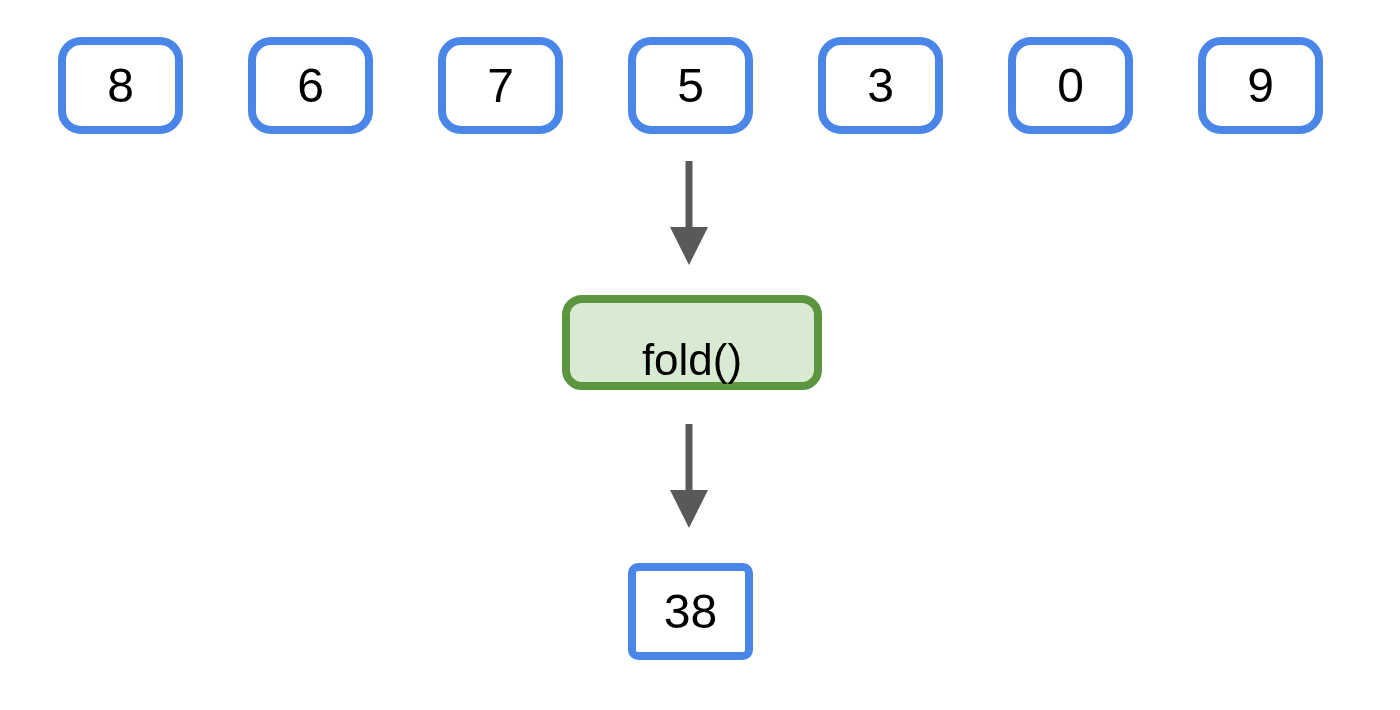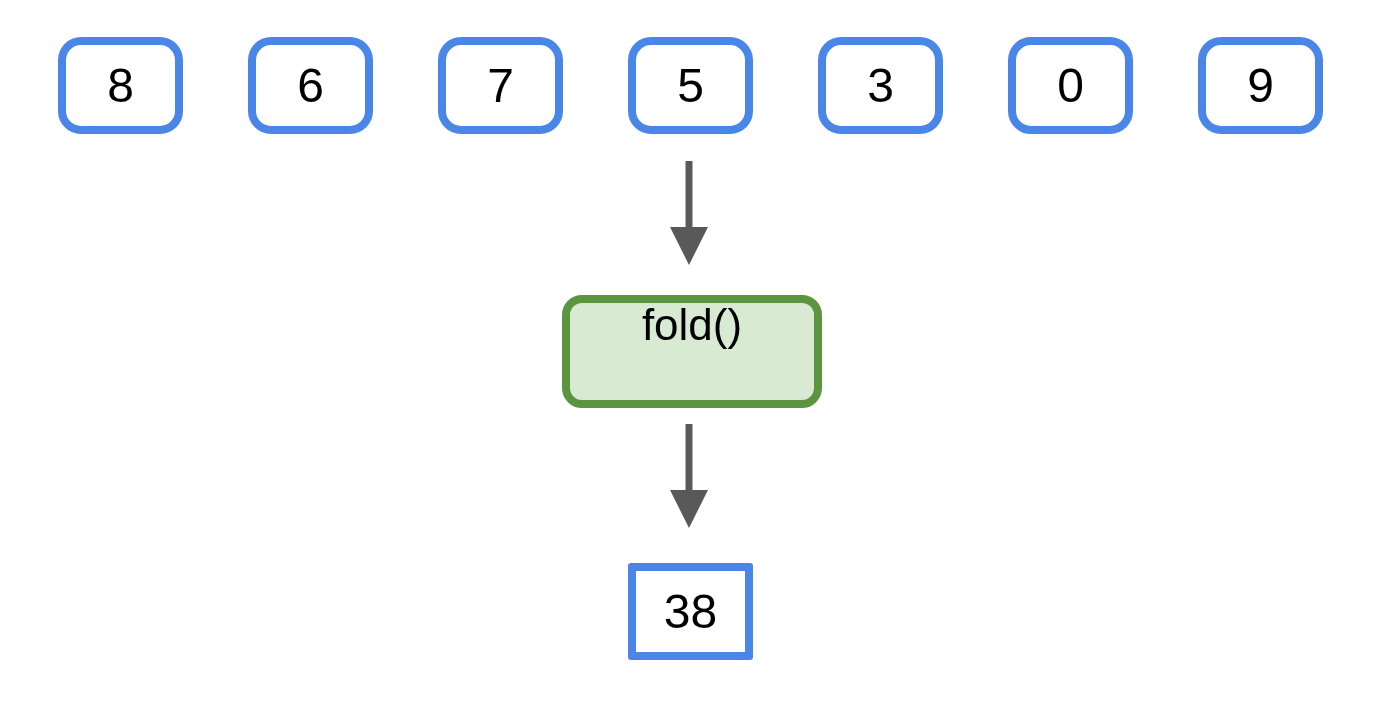--- a/index.html
+++ b/index.html
@@ -44,43 +44,43 @@
     height: 104px;
   }
   .arrow-1 { left: 669px; top: 161px; }
   .arrow-2 { left: 669px; top: 424px; }
   .fold-box {
     box-sizing: border-box;
     position: absolute;
     left: 562px;
     top: 295px;
     width: 260px;
-    height: 113px;
+    height: 95px;
     background: var(--fold-fill, #d9ead3);
     border: 8px solid var(--fold-border, #5b9540);
     border-radius: 20px;
     display: flex;
-    align-items: flex-start;
+    align-items: flex-end;
     justify-content: center;
   }
   .fold-box span {
     font-size: 44px;
     color: var(--text, #000000);
     line-height: 1;
   }
   .result-box {
     box-sizing: border-box;
     position: absolute;
     left: 628px;
     top: 563px;
     width: 125px;
     height: 97px;
     background: var(--box-fill, #ffffff);
     border: 8px solid var(--box-border, #4a86e8);
-    border-radius: 3px;
+    border-radius: 10px;
     display: flex;
     align-items: center;
     justify-content: center;
   }
   .result-box span {
     font-size: 48px;
     color: var(--text, #000000);
     line-height: 1;
   }
 </style>

